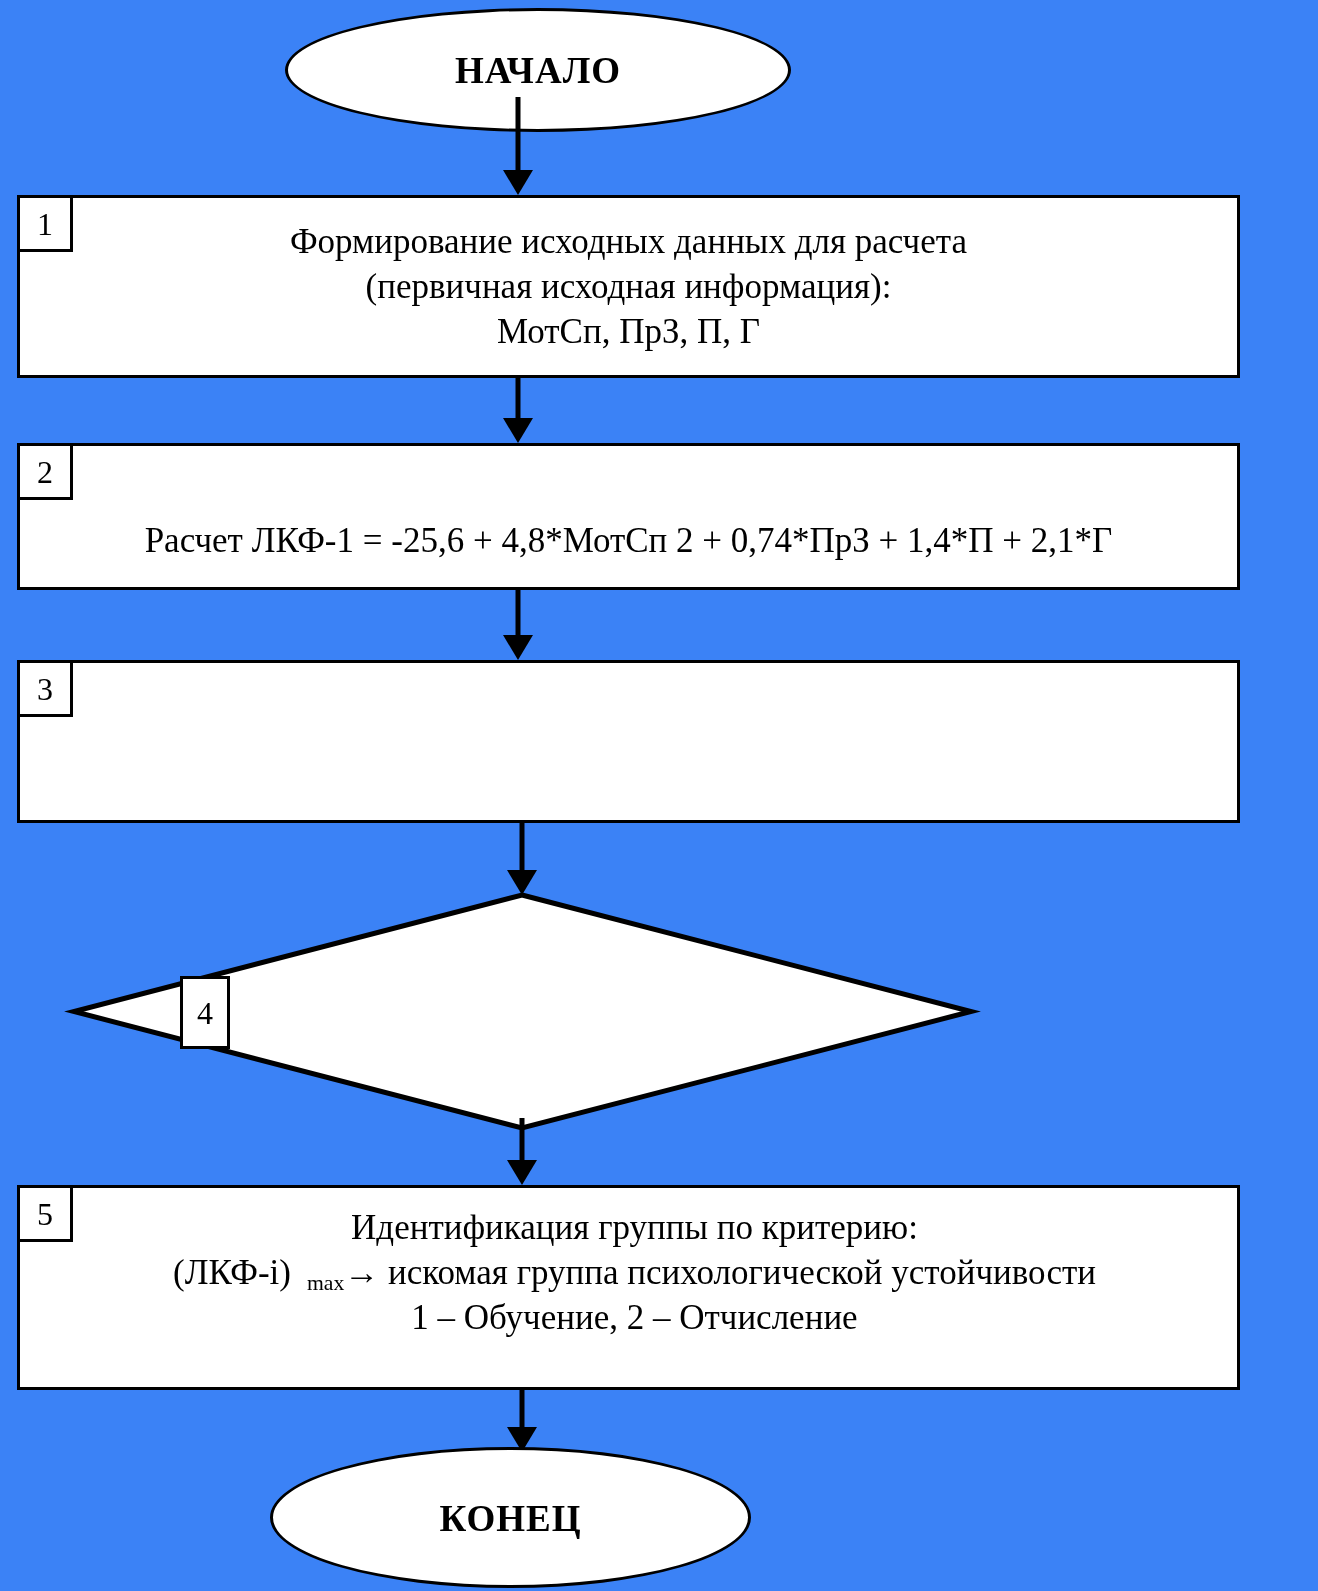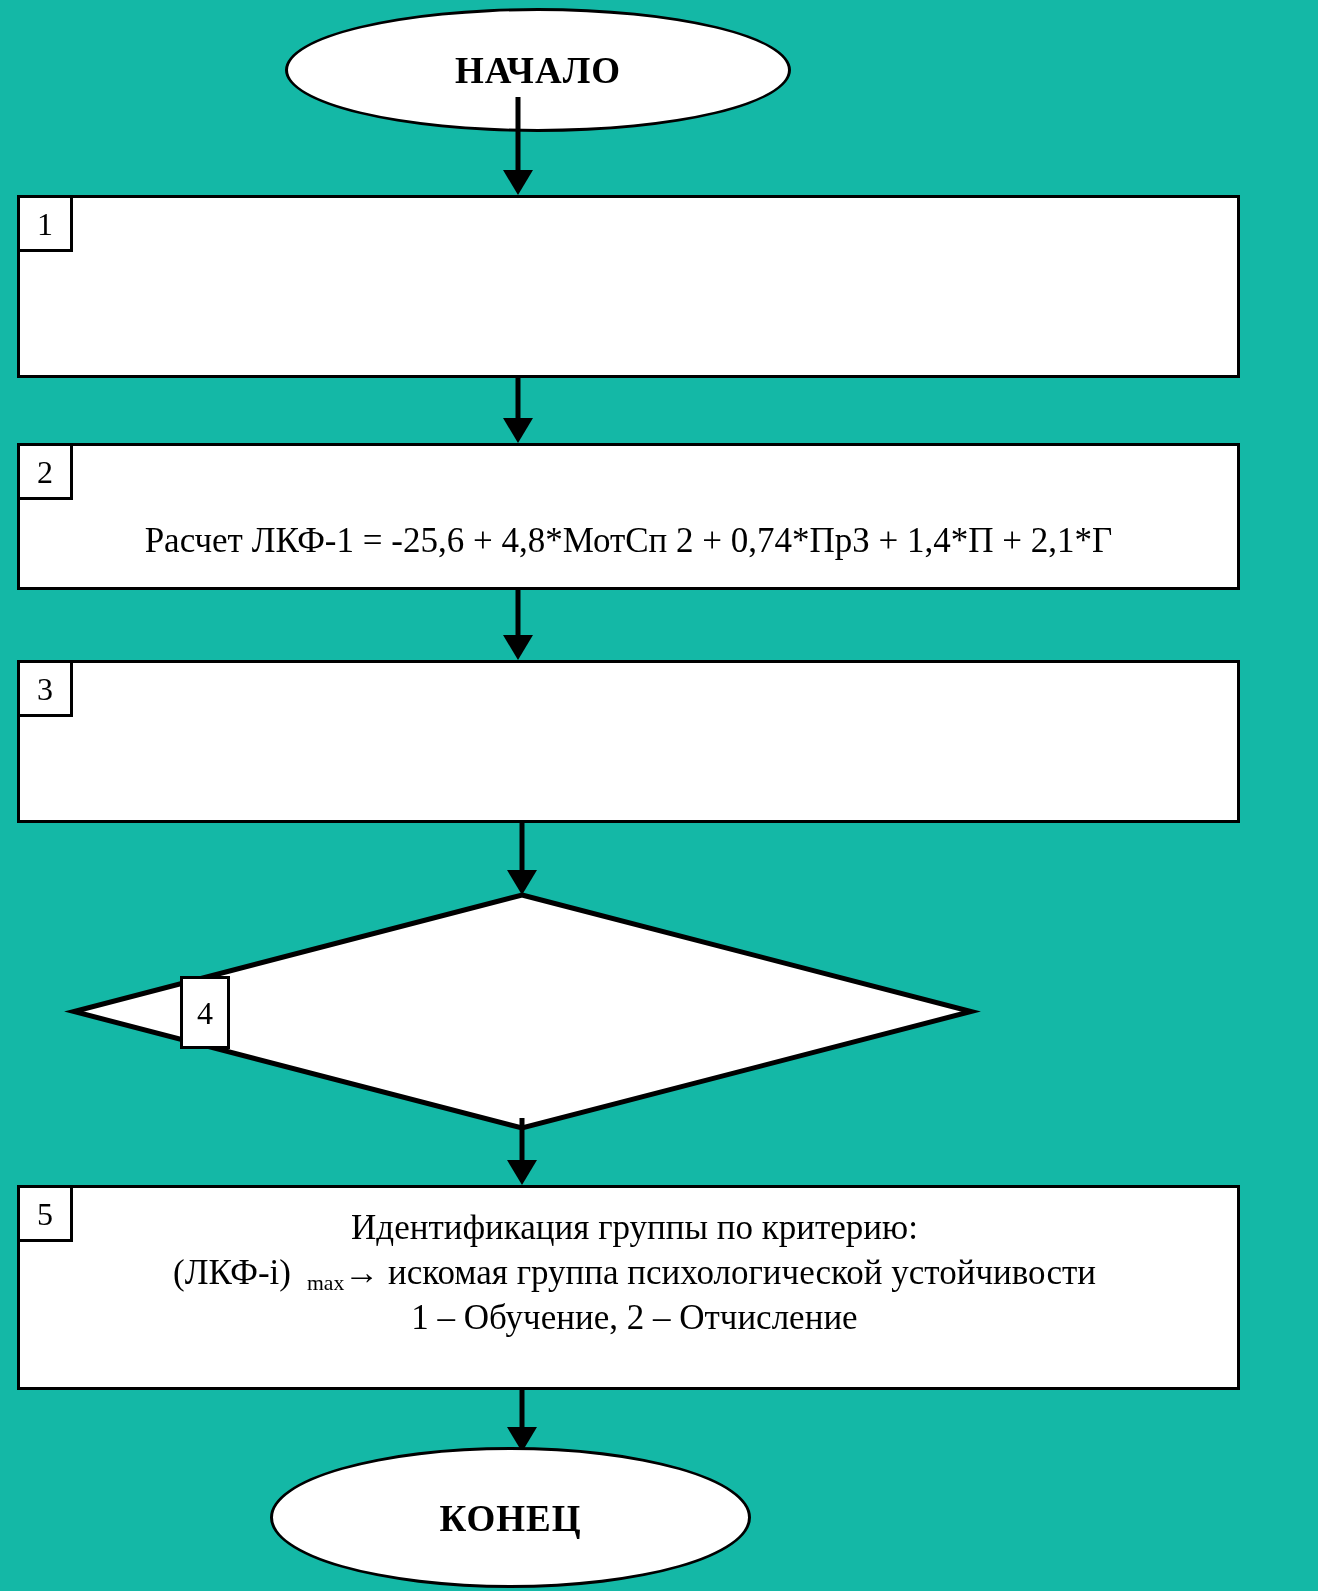--- a/index.html
+++ b/index.html
@@ -9,21 +9,21 @@
     background: #ffffff;
   }
   body {
     font-family: "Liberation Serif", "DejaVu Serif", serif;
     color: #000000;
   }
   #canvas {
     position: relative;
     width: 1318px;
     height: 1591px;
-    background: #14b8a6;
+    background: #3b82f6;
     overflow: hidden;
   }
 
   
   .terminator {
     position: absolute;
     border: 3px solid #000;
     border-radius: 50%;
     background: #fff;
     box-sizing: border-box;
@@ -139,20 +139,23 @@
     <div class="label">НАЧАЛО</div>
   </div>
 
   <div class="connector" style="left:498px; top:97px; width:40px; height:98px;">
     <div class="shaft" style="height:76px;"></div>
     <div class="head"></div>
   </div>
 
   <div class="process" style="left:17px; top:195px; width:1223px; height:183px;">
     <div class="badge badge-box">1</div>
+    <div class="body" style="top:22px;">Формирование исходных данных для расчета
+(первичная исходная информация):
+МотСп, ПрЗ, П, Г</div>
   </div>
 
   <div class="connector" style="left:498px; top:378px; width:40px; height:65px;">
     <div class="shaft" style="height:42px;"></div>
     <div class="head"></div>
   </div>
 
   <div class="process" style="left:17px; top:443px; width:1223px; height:147px;">
     <div class="badge badge-box">2</div>
     <div class="body" style="top:73px; left:2px; right:2px;">Расчет ЛКФ-1 = -25,6 + 4,8*МотСп 2 + 0,74*ПрЗ + 1,4*П + 2,1*Г</div>

